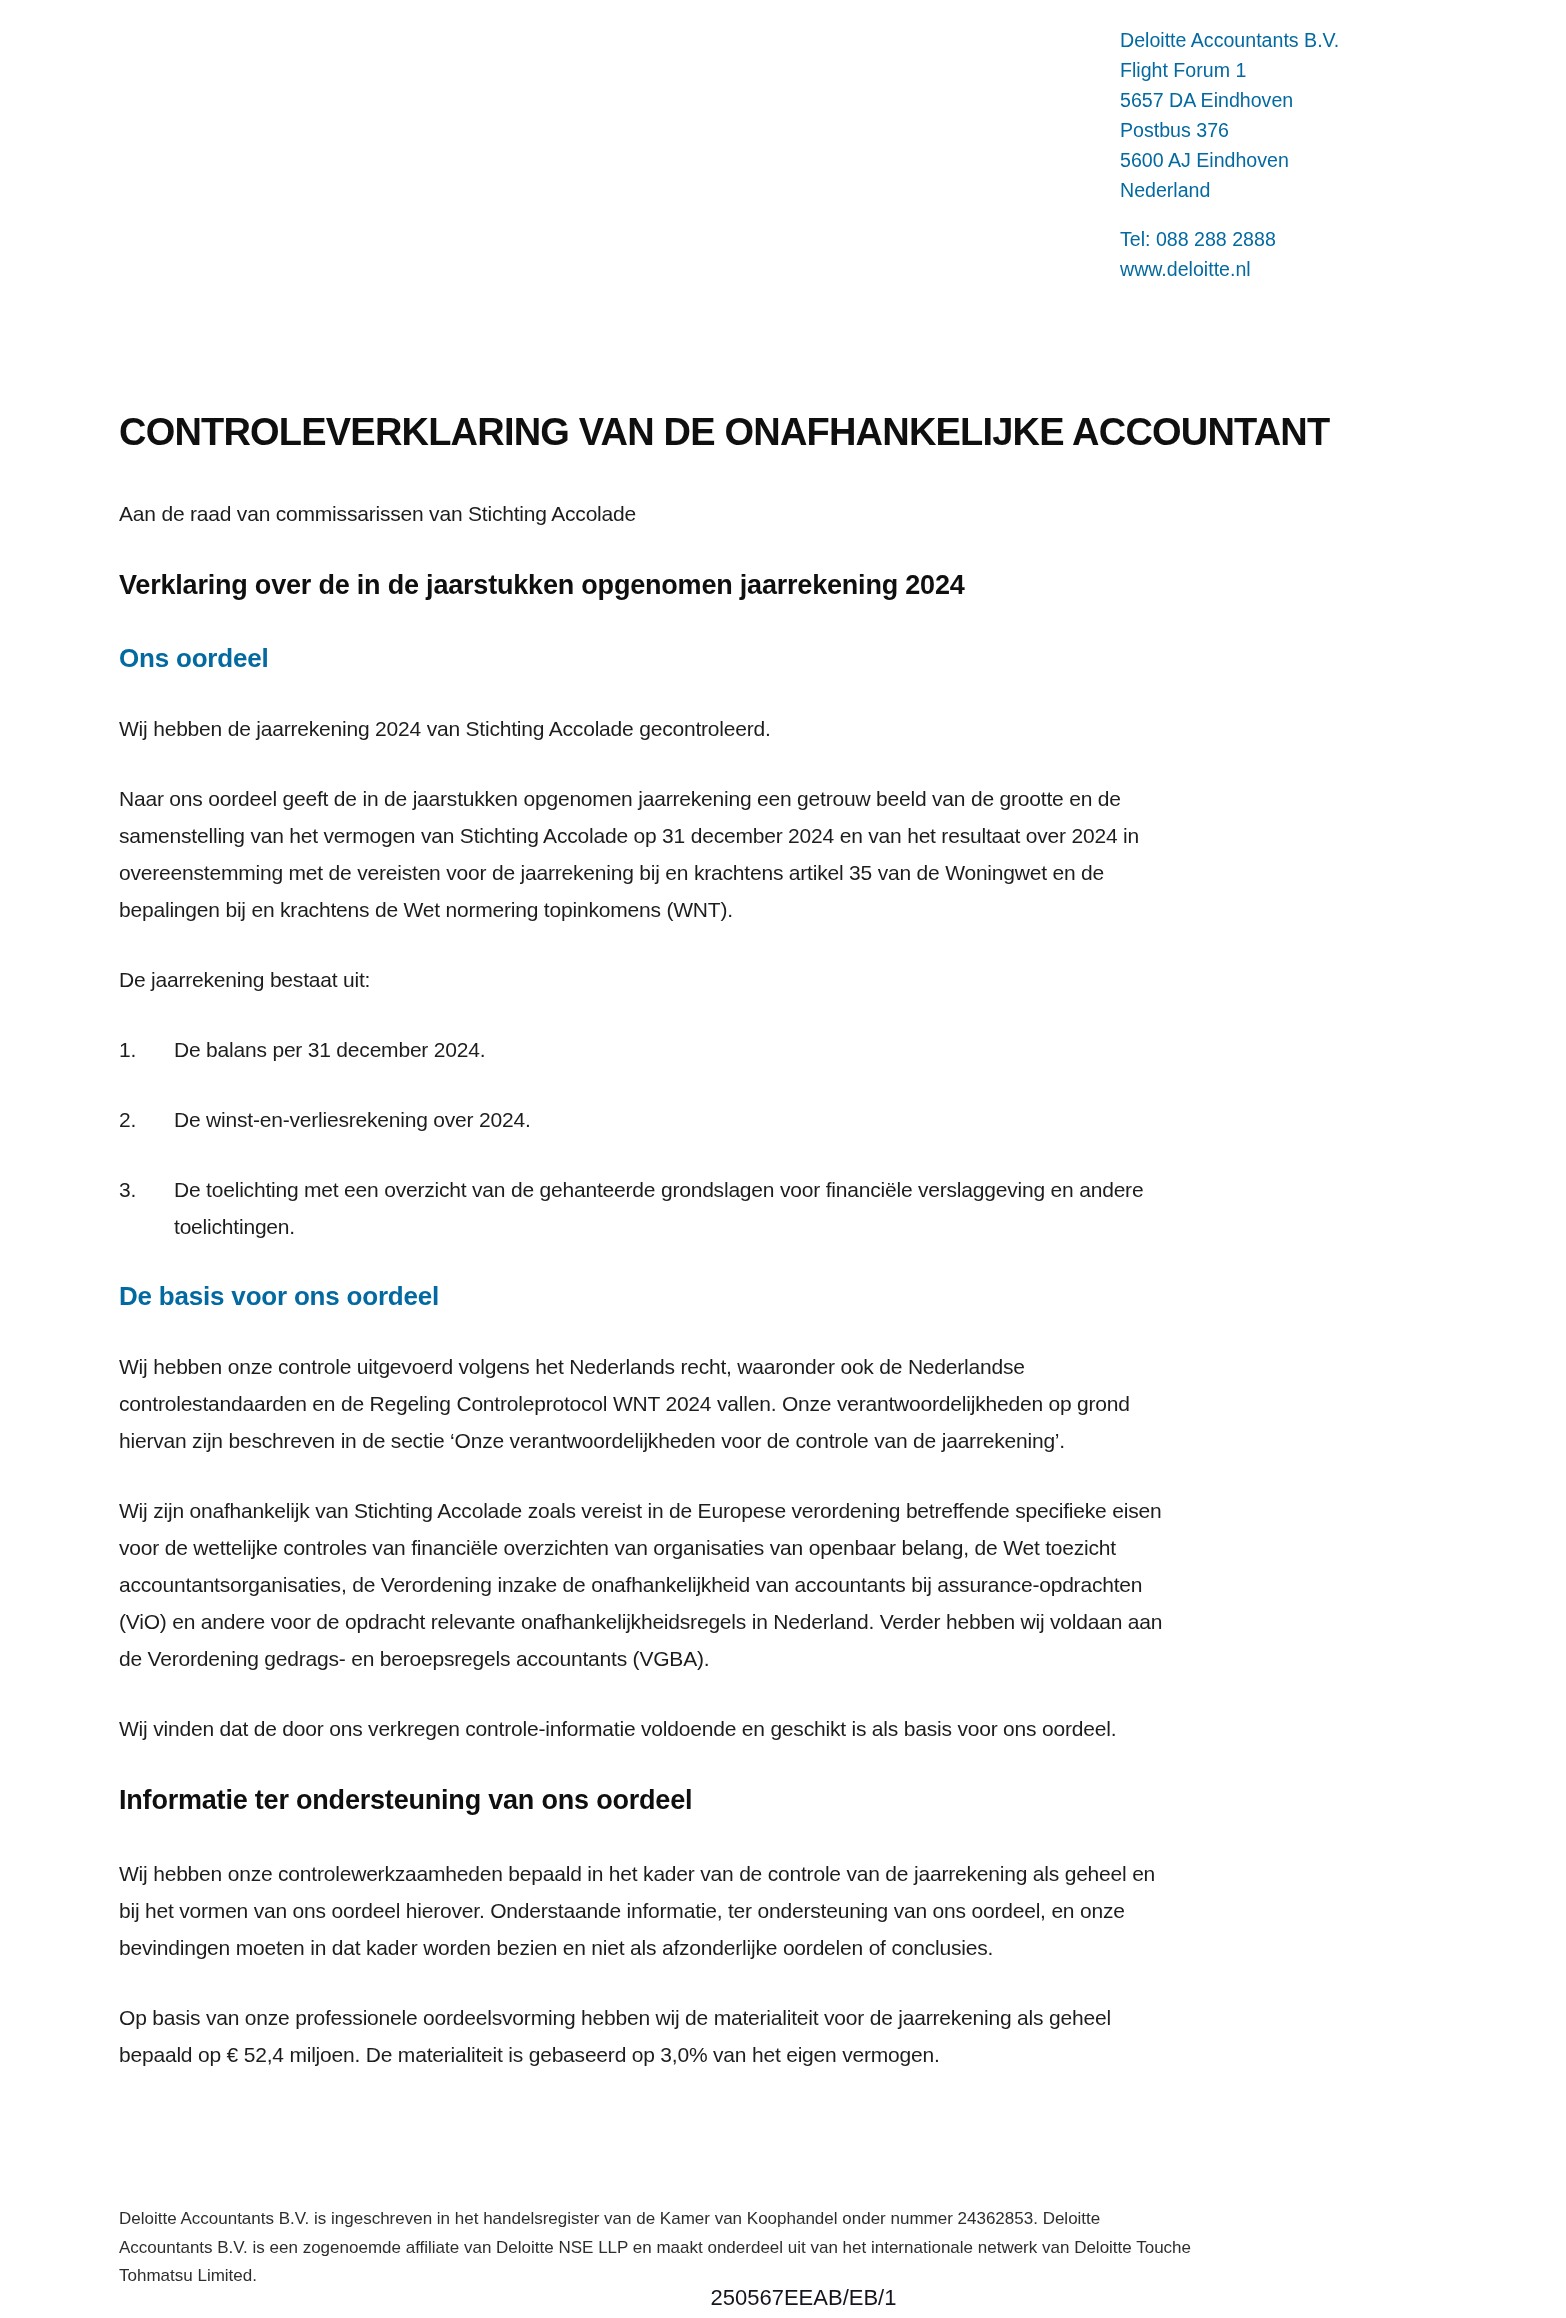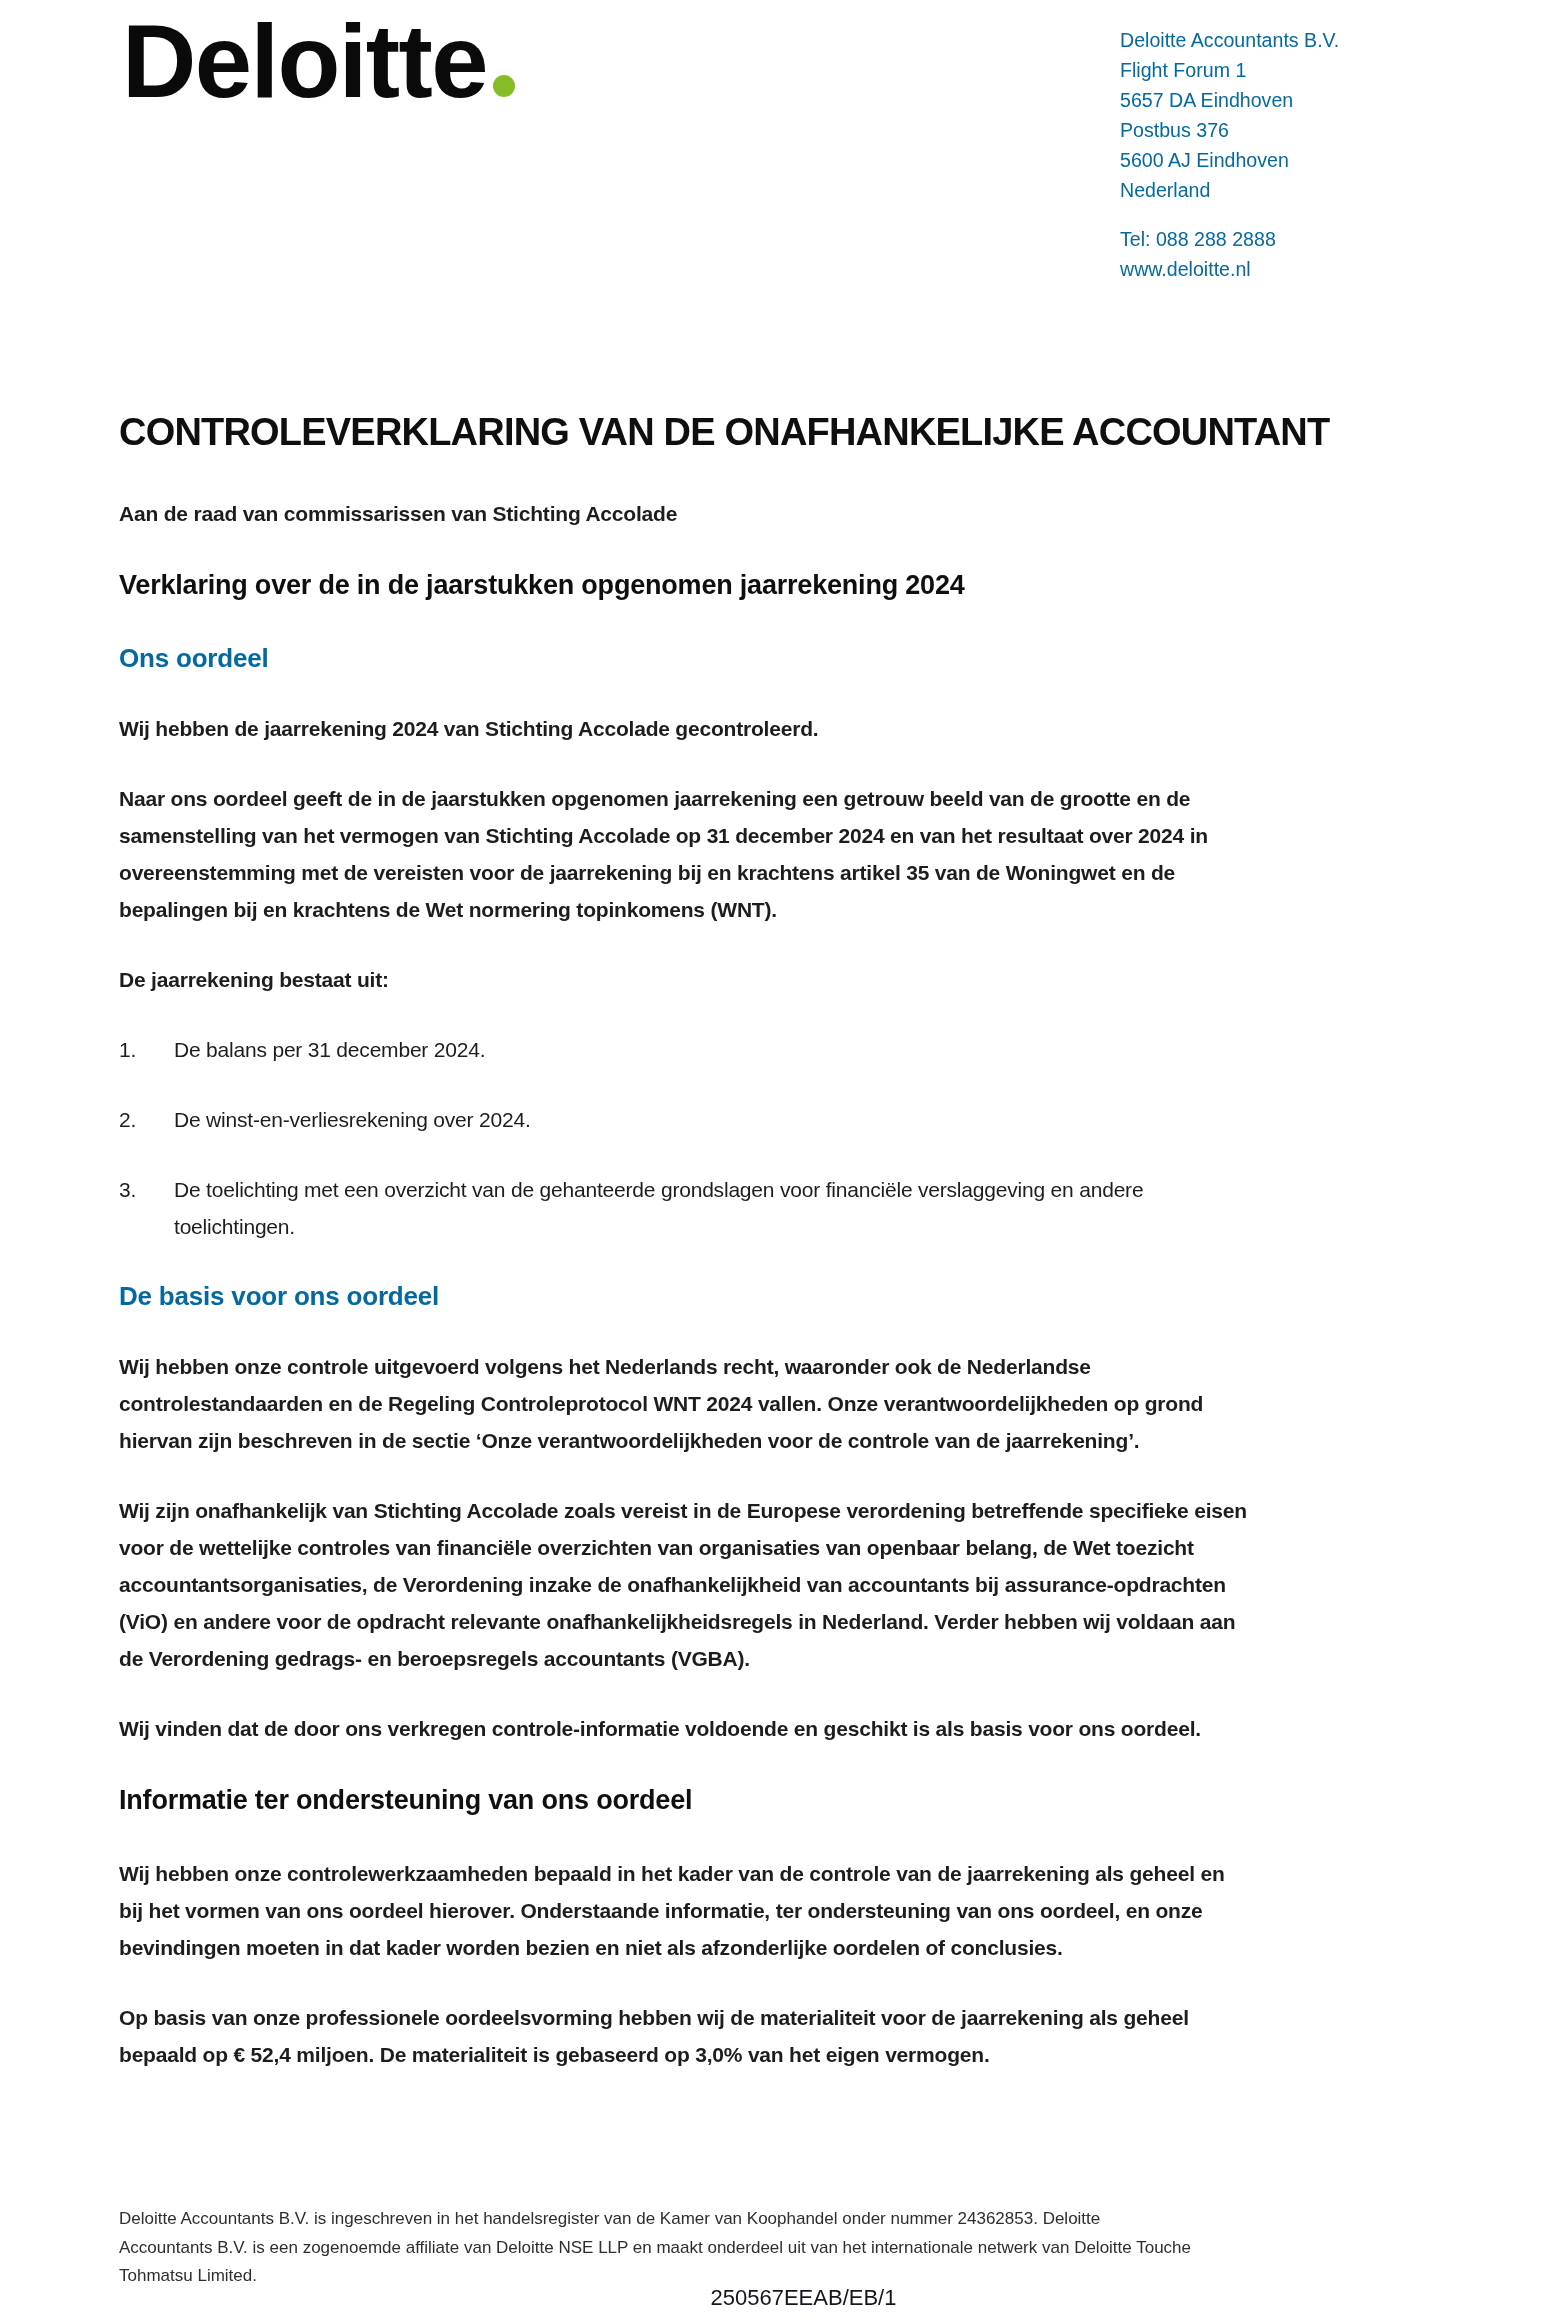--- a/index.html
+++ b/index.html
@@ -72,21 +72,20 @@
   .content h3 {
     font-size: 26px;
     line-height: 37px;
     margin-bottom: 33px;
     color: #0369a1;
     font-weight: bold;
   }
   .content p {
     margin-bottom: 33px;
     white-space: pre-line;
-    font-weight: bold;
   }
   .li { display: flex; margin-bottom: 33px; }
   .li .num { width: 55px; flex: 0 0 55px; }
   .li .li-text { white-space: pre-line; }
   
   .footer {
     position: absolute;
     left: 119px;
     top: 2205px;
     width: 1371px;
@@ -104,23 +103,20 @@
     font-size: 22px;
     line-height: 27px;
     color: #15151f;
   }
 </style>
 </head>
 <body>
 
 <div class="page">
 
-  <div class="logo">
-    <span>Deloitte</span><span class="logo-dot" style="background: rgb(134, 188, 37);"></span>
-  </div>
 
   <div class="letterhead">
     <div>Deloitte Accountants B.V.</div>
     <div>Flight Forum 1</div>
     <div>5657 DA Eindhoven</div>
     <div>Postbus 376</div>
     <div>5600 AJ Eindhoven</div>
     <div>Nederland</div>
     <div class="contact">
       <div>Tel: 088 288 2888</div>

